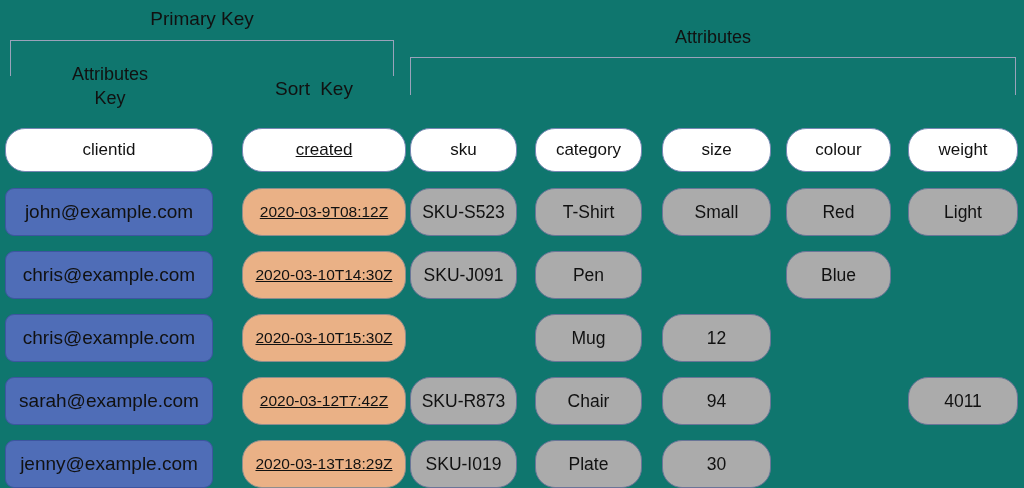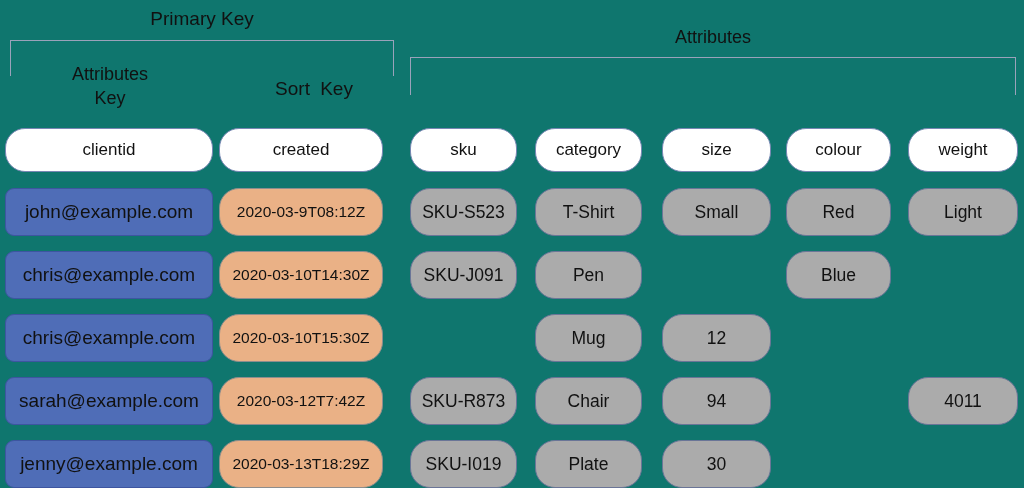--- a/index.html
+++ b/index.html
@@ -69,21 +69,21 @@
     font-size: 15.5px;
   }
   .attr-cell {
     background: var(--attribute-fill, #ababab);
     border: 1.5px solid var(--attribute-border, #6a7597);
     font-size: 17.5px;
   }
 
   
   .col-clientid { left: 5px;   width: 208px; }
-  .col-created  { left: 219px; width: 164px; }
+  .col-created  { left: 242px; width: 164px; text-decoration: underline; }
   .col-sku      { left: 410px; width: 107px; }
   .col-category { left: 535px; width: 107px; }
   .col-size     { left: 662px; width: 109px; }
   .col-colour   { left: 786px; width: 105px; }
   .col-weight   { left: 908px; width: 110px; }
 
   
   .row-header { top: 128px; height: 44px; }
   .row-1 { top: 188px; height: 48px; }
   .row-2 { top: 251px; height: 48px; }

